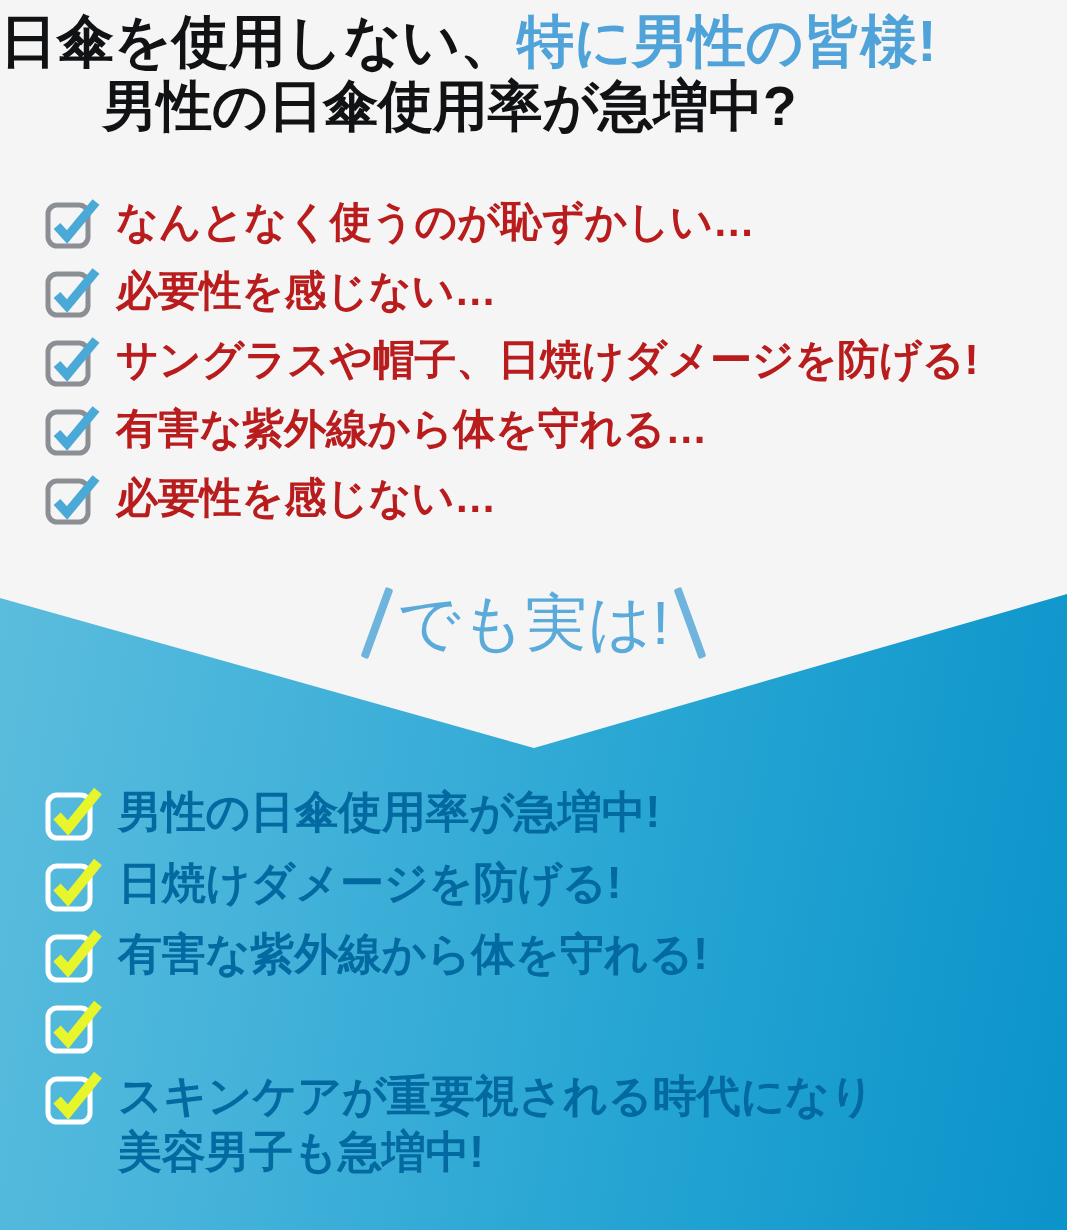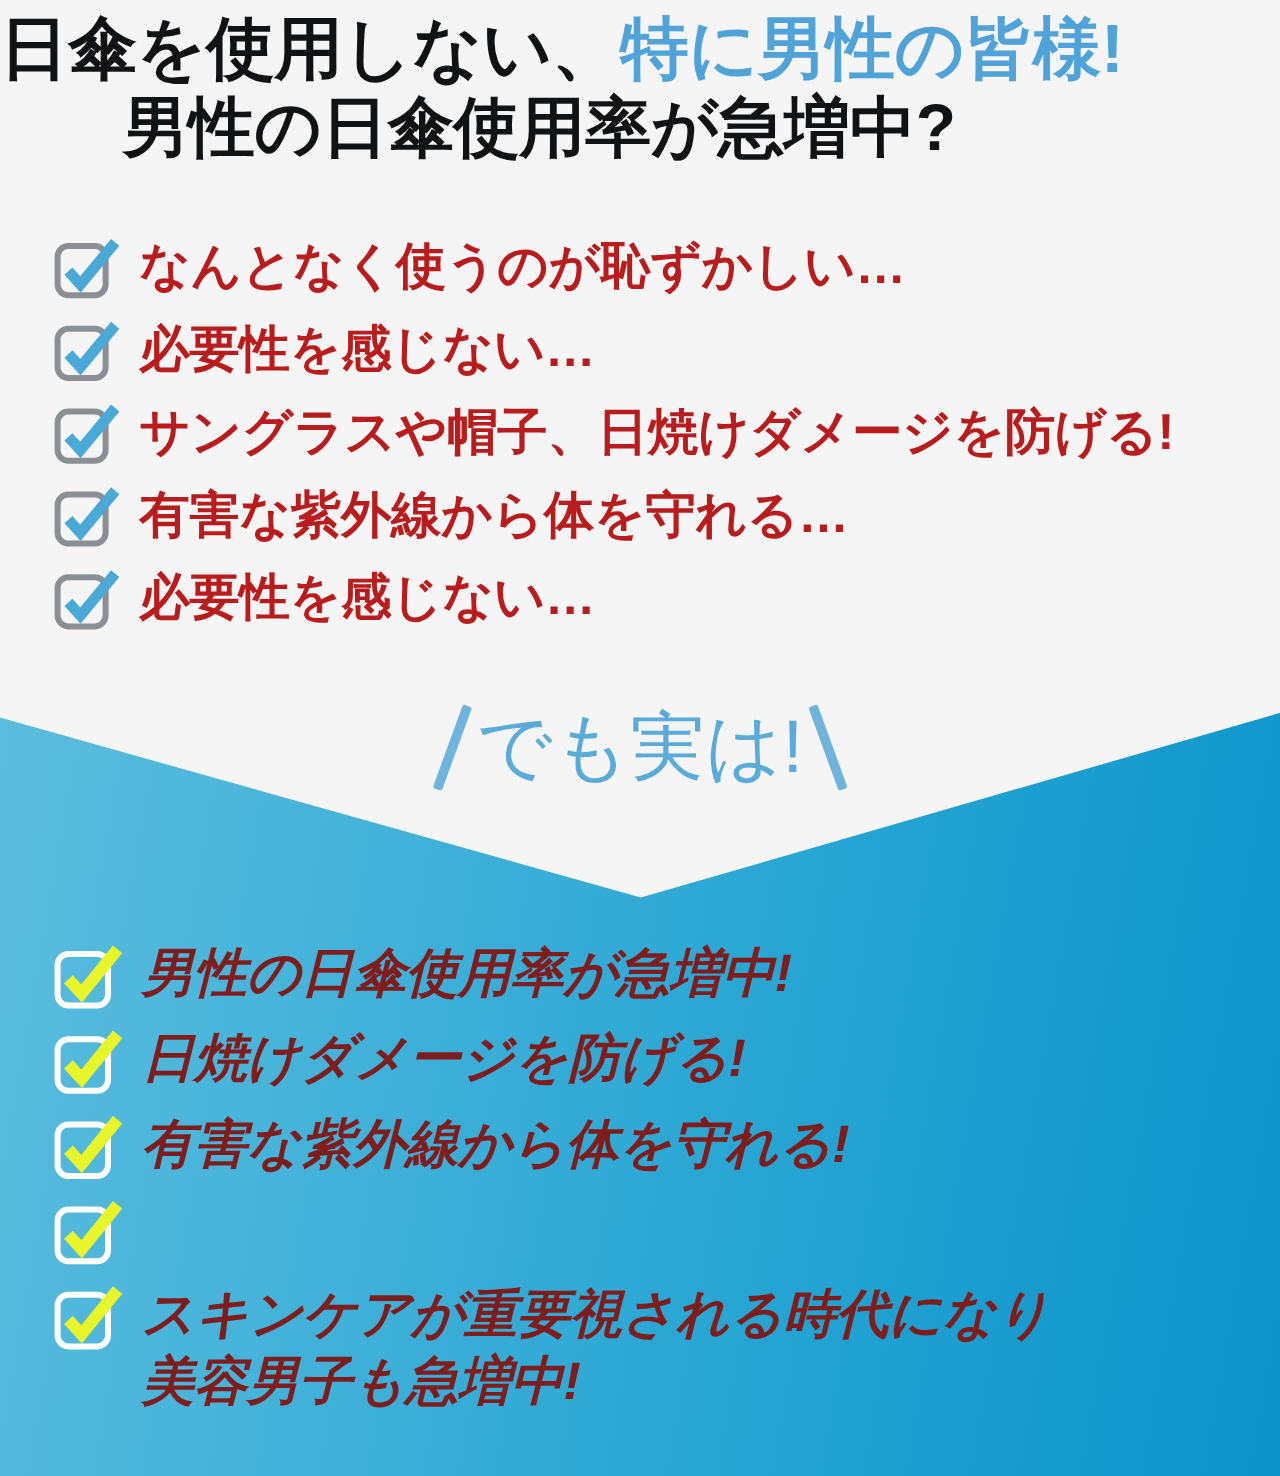--- a/index.html
+++ b/index.html
@@ -139,25 +139,24 @@
   .blue-item .cb {
     flex: 0 0 auto;
     width: 60px;
     height: 54px;
     margin-right: 14px;
     margin-top: 3px;
   }
   .blue-item .txt {
     font-size: 44px;
     font-weight: 700;
-    color: #7f1d1d;
+    color: #0369a1;
     line-height: 56px;
     white-space: nowrap;
     letter-spacing: -0.005em;
-    font-style: italic;
   }
   .blue-item .txt .l2 {
     display: block;
   }
 
   svg { display: block; overflow: visible; }
 </style>
 </head>
 <body>
 

